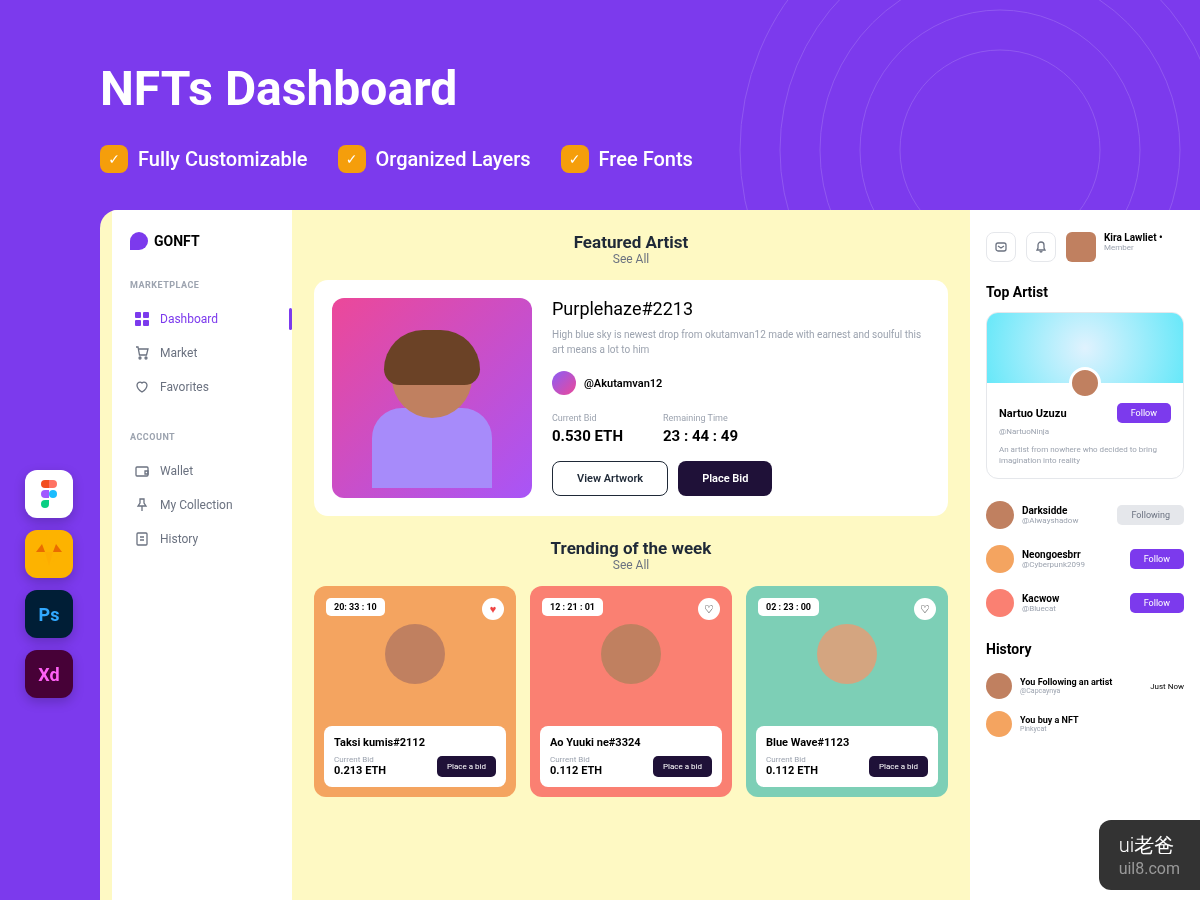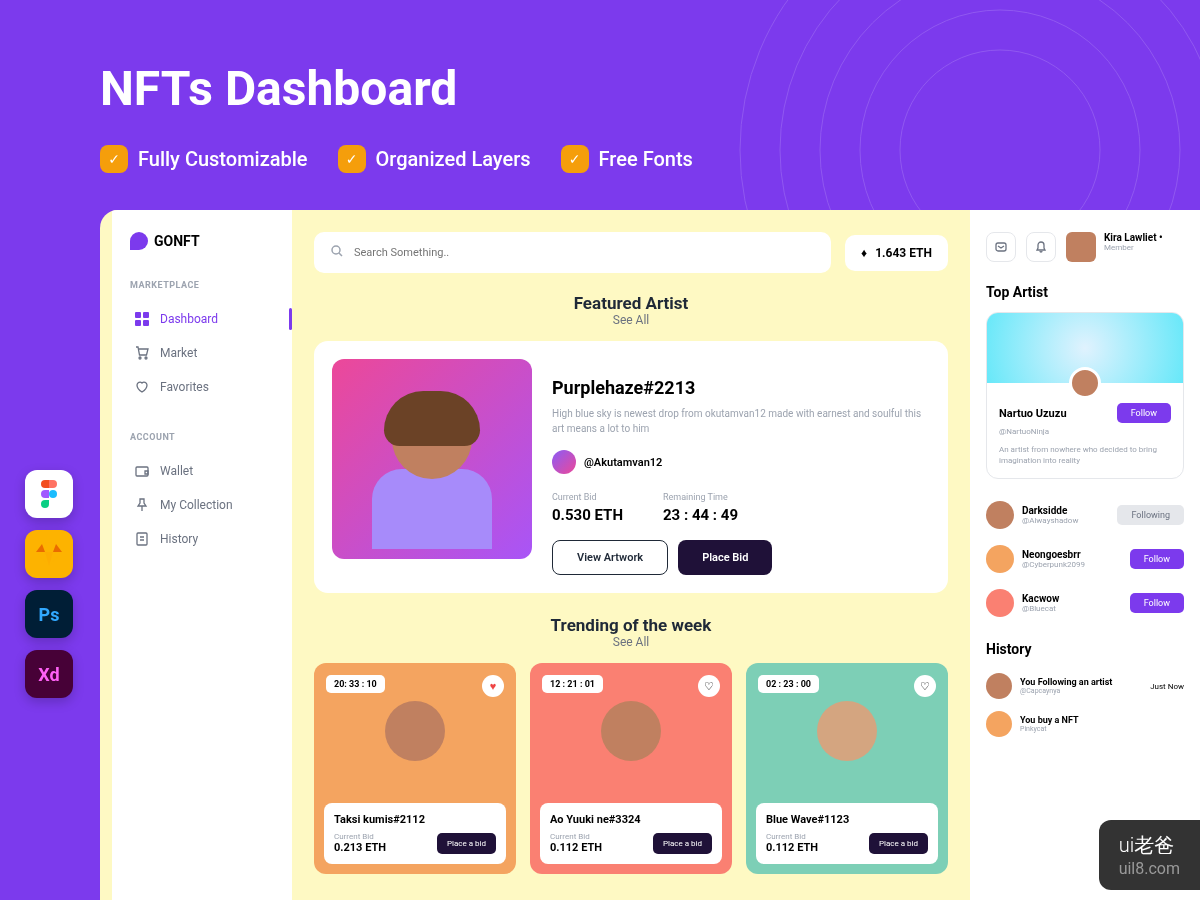--- a/index.html
+++ b/index.html
@@ -34,21 +34,21 @@
 .section-header { display: flex; justify-content: space-between; align-items: center; margin-bottom: 14px; flex-direction: column; }
 .section-title { font-size: 17px; font-weight: 700; color: #1f2937; }
 .see-all { font-size: 12px; color: #6b7280; cursor: pointer; }
 .featured-card { background: white; border-radius: 14px; padding: 18px; display: flex; gap: 20px; margin-bottom: 22px; }
 .featured-img { width: 200px; height: 200px; background: linear-gradient(135deg, #ec4899, #a855f7); border-radius: 12px; position: relative; overflow: hidden; }
 .avatar-3d { position: absolute; bottom: 0; left: 50%; transform: translateX(-50%); width: 140px; height: 160px; }
 .avatar-head { width: 80px; height: 80px; background: #c08060; border-radius: 50%; margin: 0 auto; position: relative; }
 .avatar-hair { position: absolute; top: -8px; left: -8px; right: -8px; height: 55px; background: #6b4226; border-radius: 50px 50px 20px 20px; }
 .avatar-body { width: 120px; height: 80px; background: #a78bfa; border-radius: 30px 30px 0 0; margin: -10px auto 0; }
 .featured-info { flex: 1; }
-.featured-title { font-size: 18px; font-weight: 700; margin-bottom: 8px; margin-top: 18px; }
+.featured-title { font-size: 18px; font-weight: 400; margin-bottom: 8px; }
 .featured-desc { font-size: 10px; color: #9ca3af; line-height: 1.5; margin-bottom: 14px; }
 .artist-row { display: flex; align-items: center; gap: 8px; margin-bottom: 18px; }
 .artist-avatar { width: 24px; height: 24px; border-radius: 50%; background: linear-gradient(135deg, #8b5cf6, #ec4899); }
 .artist-handle { font-size: 11px; font-weight: 600; }
 .bid-row { display: flex; gap: 40px; margin-bottom: 16px; }
 .bid-label { font-size: 9px; color: #9ca3af; margin-bottom: 4px; }
 .bid-value { font-size: 15px; font-weight: 700; }
 .btn-row { display: flex; gap: 10px; }
 .btn { padding: 10px 24px; border-radius: 8px; font-size: 11px; font-weight: 600; cursor: pointer; border: none; }
 .btn-outline { background: white; border: 1.5px solid #1f2937; color: #1f2937; }
@@ -219,33 +219,20 @@
               <rect x="2" y="1" width="10" height="12" rx="1"></rect>
               <path d="M5 5h4M5 8h4"></path>
             </svg>
           </span>
           <span>History</span>
         </div>
     </div>
   </div>
 
   <div class="main">
-    <div class="top-bar">
-      <div class="search-box">
-        <span><svg width="14" height="14" viewBox="0 0 14 14" fill="none" stroke="#9ca3af" stroke-width="1.5">
-              <circle cx="6" cy="6" r="4"></circle>
-              <path d="M9 9l3 3"></path>
-            </svg></span>
-        <input placeholder="Search Something.." style="">
-      </div>
-      <div class="eth-balance">
-          <span>♦</span>
-          <span>1.643 ETH</span>
-        </div>
-    </div>
 
     <div class="section-header">
       <div class="section-title">Featured Artist</div>
       <div class="see-all">See All</div>
     </div>
 
     <div class="featured-card">
       <div class="featured-img">
         <div class="avatar-3d">
             <div class="avatar-head">

